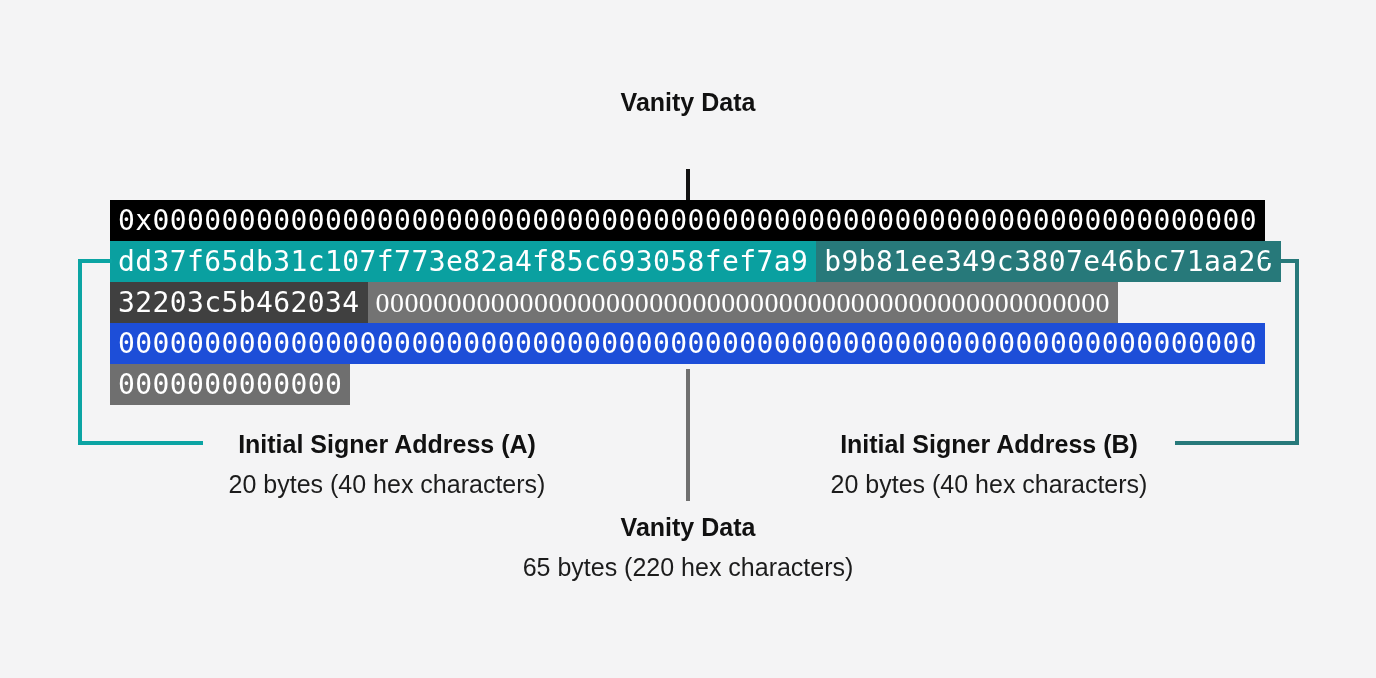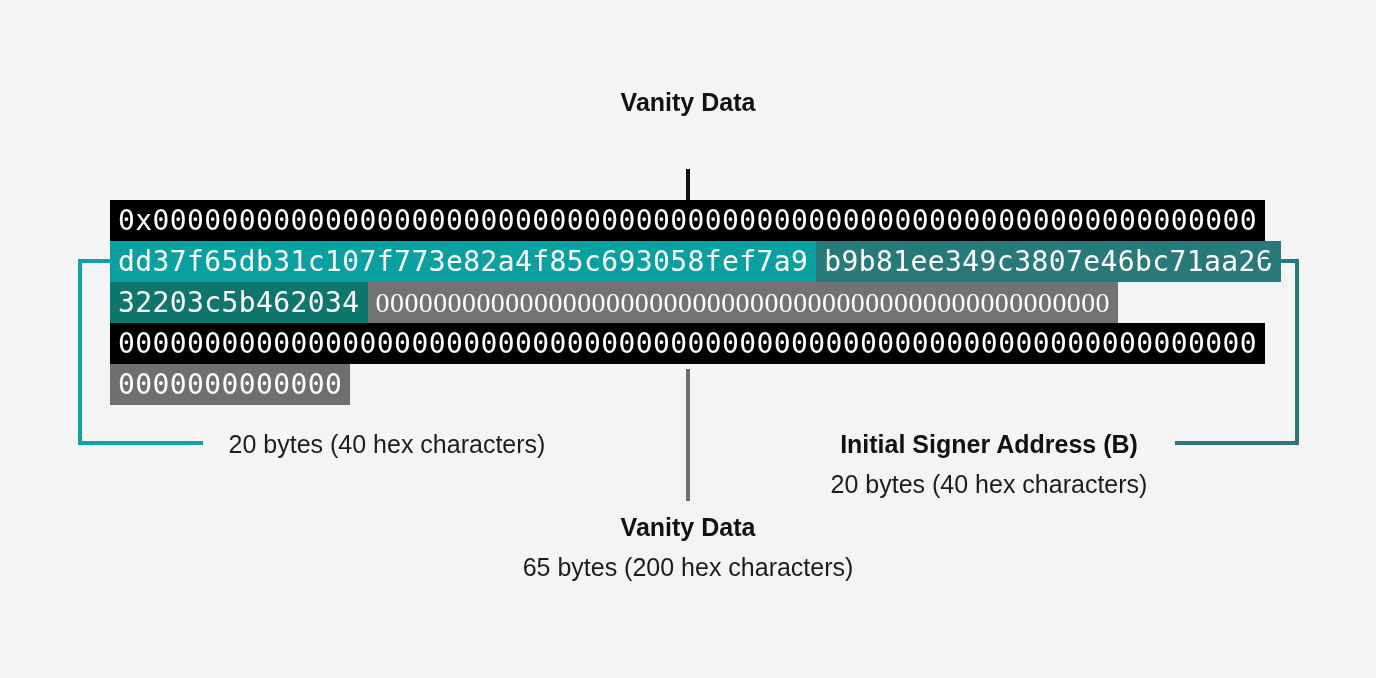--- a/index.html
+++ b/index.html
@@ -47,42 +47,43 @@
 
   <div class="label" style="left:688px; top:82px;">
     <div class="title">Vanity Data</div>
   </div>
 
   <div class="line black l-top-vanity"></div>
 
   <div class="hexblock">
       <div class="hexrow"><span class="seg header" style="background: rgb(0, 0, 0);">0x0000000000000000000000000000000000000000000000000000000000000000</span></div>
       <div class="hexrow"><span class="seg signer-a" style="background: rgb(10, 160, 160);">dd37f65db31c107f773e82a4f85c693058fef7a9</span><span class="seg signer-b" style="background: rgb(39, 121, 122);">b9b81ee349c3807e46bc71aa26</span></div>
-      <div class="hexrow"><span class="seg signer-b" style="background: #0f766e;">32203c5b462034</span><span class="seg vanity" style="background: #737373; font-family: Liberation Serif, serif;">000000000000000000000000000000000000000000000000000</span></div>
-      <div class="hexrow"><span class="seg vanity" style="background: #000000;">000000000000000000000000000000000000000000000000000000000000000000</span></div>
+      <div class="hexrow"><span class="seg signer-b" style="background: #404040;">32203c5b462034</span><span class="seg vanity" style="background: #737373; font-family: Liberation Serif, serif;">000000000000000000000000000000000000000000000000000</span></div>
+      <div class="hexrow"><span class="seg vanity" style="background: #1d4ed8;">000000000000000000000000000000000000000000000000000000000000000000</span></div>
       <div class="hexrow"><span class="seg vanity" style="background: rgb(111, 111, 111);">0000000000000</span></div>
     </div>
 
   <div class="line gray l-bottom-vanity"></div>
 
   <div class="line teal-a a-h1"></div>
   <div class="line teal-a a-v"></div>
   <div class="line teal-a a-h2"></div>
 
   <div class="line teal-b b-h1"></div>
   <div class="line teal-b b-v"></div>
   <div class="line teal-b b-h2"></div>
 
   <div class="label" style="left:387px; top:424px;">
+    <div class="title">Initial Signer Address (A)</div>
     <div class="subtitle">20 bytes (40 hex characters)</div>
   </div>
 
   <div class="label" style="left:989px; top:424px;">
     <div class="title">Initial Signer Address (B)</div>
     <div class="subtitle">20 bytes (40 hex characters)</div>
   </div>
 
   <div class="label" style="left:688px; top:507px;">
     <div class="title">Vanity Data</div>
-    <div class="subtitle">65 bytes (200 hex characters)</div>
+    <div class="subtitle">65 bytes (220 hex characters)</div>
   </div>
 
 </div>
 
 </body></html>

